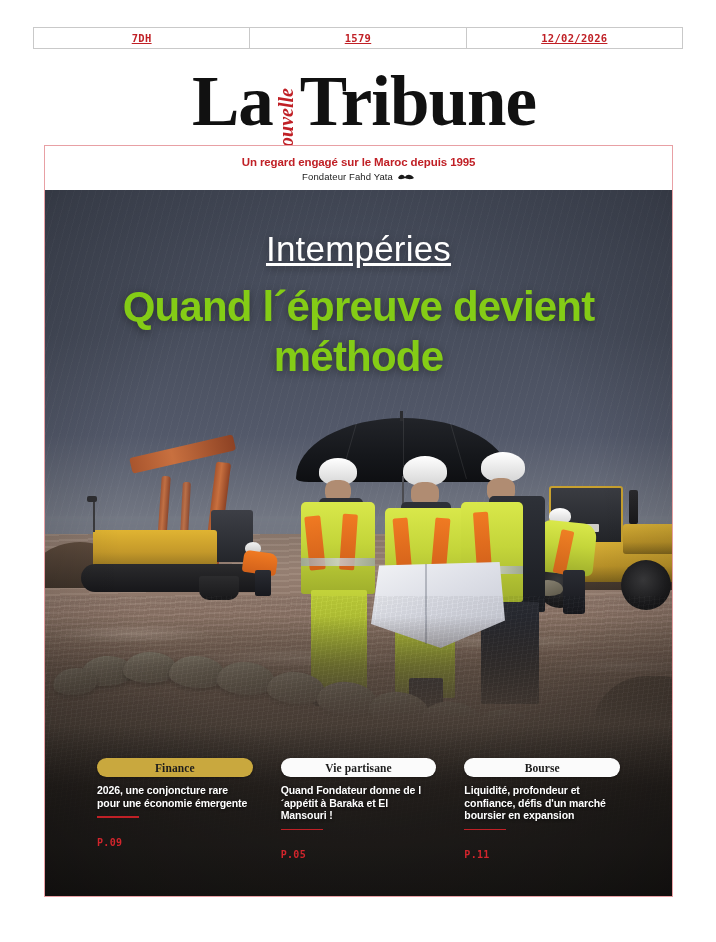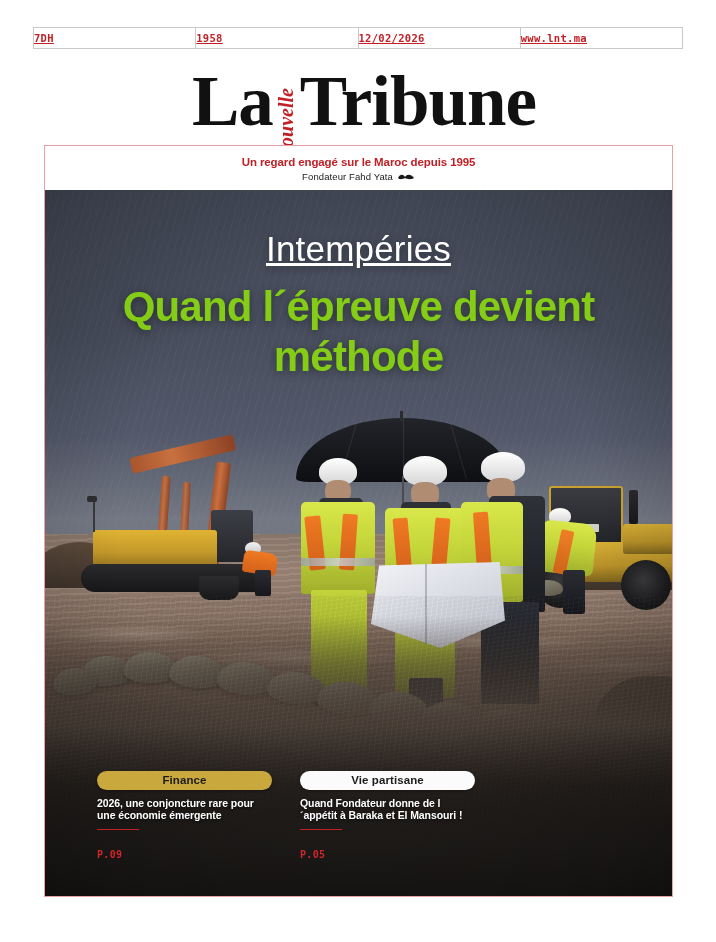--- a/index.html
+++ b/index.html
@@ -22,21 +22,21 @@
     height: 22px;
     display: flex;
     border: 1px solid #c9c9c9;
     background: #ffffff;
   }
   .top-cell {
     flex: 1;
     border-right: 1px solid #c9c9c9;
     display: flex;
     align-items: center;
-    justify-content: flex-start;
+    justify-content: center;
   }
   .top-cell:last-child { border-right: none; }
   .top-cell span {
     font-family: "DejaVu Sans Mono", "Liberation Mono", monospace;
     font-size: 10.5px;
     font-weight: bold;
     color: #c02026;
     text-decoration: underline;
     letter-spacing: 0.3px;
   }
@@ -386,21 +386,21 @@
     gap: 28px;
     z-index: 20;
   }
   .teaser { width: 175px; }
   .pill {
     height: 19px;
     border-radius: 10px;
     display: flex;
     align-items: center;
     justify-content: center;
-    font-family: Liberation Sans, sans-serif;
+    font-family: Liberation Serif, serif;
     font-size: 11.5px;
     font-weight: bold;
     color: #1c1c1c;
     letter-spacing: 0.1px;
     box-shadow: 0 1px 3px rgba(0,0,0,0.35);
   }
   .pill.gold { background: #c9a83e; }
   .pill.white { background: #fbfbfb; }
   .teaser-text {
     margin-top: 7px;
@@ -427,27 +427,24 @@
   }
 </style>
 </head>
 <body>
 
 <div class="top-bar">
   <div class="top-cell">
     <span>7DH</span>
   </div>
   <div class="top-cell">
-    <span>1958</span>
+    <span>1579</span>
   </div>
   <div class="top-cell">
     <span>12/02/2026</span>
-  </div>
-  <div class="top-cell">
-    <span>www.lnt.ma</span>
   </div>
 </div>
 
 <div class="masthead">
   <div class="mast-inner">
     <span class="mast-la">La</span>
     <span class="mast-nouvelle-wrap">
       <span class="mast-nouvelle">nouvelle</span>
     </span>
     <span class="mast-tribune">Tribune</span>
@@ -663,17 +660,23 @@
         <div class="teaser-page">P.09</div>
       </div>
 
       <div class="teaser">
         <div class="pill white">Vie partisane</div>
         <div class="teaser-text">Quand Fondateur donne de l´appétit à Baraka et El Mansouri !</div>
         <div class="teaser-rule"></div>
         <div class="teaser-page">P.05</div>
       </div>
 
+      <div class="teaser">
+        <div class="pill white">Bourse</div>
+        <div class="teaser-text">Liquidité, profondeur et confiance, défis d'un marché boursier en expansion</div>
+        <div class="teaser-rule"></div>
+        <div class="teaser-page">P.11</div>
+      </div>
 
     </div>
 
   </div>
 </div>
 
 </body></html>

